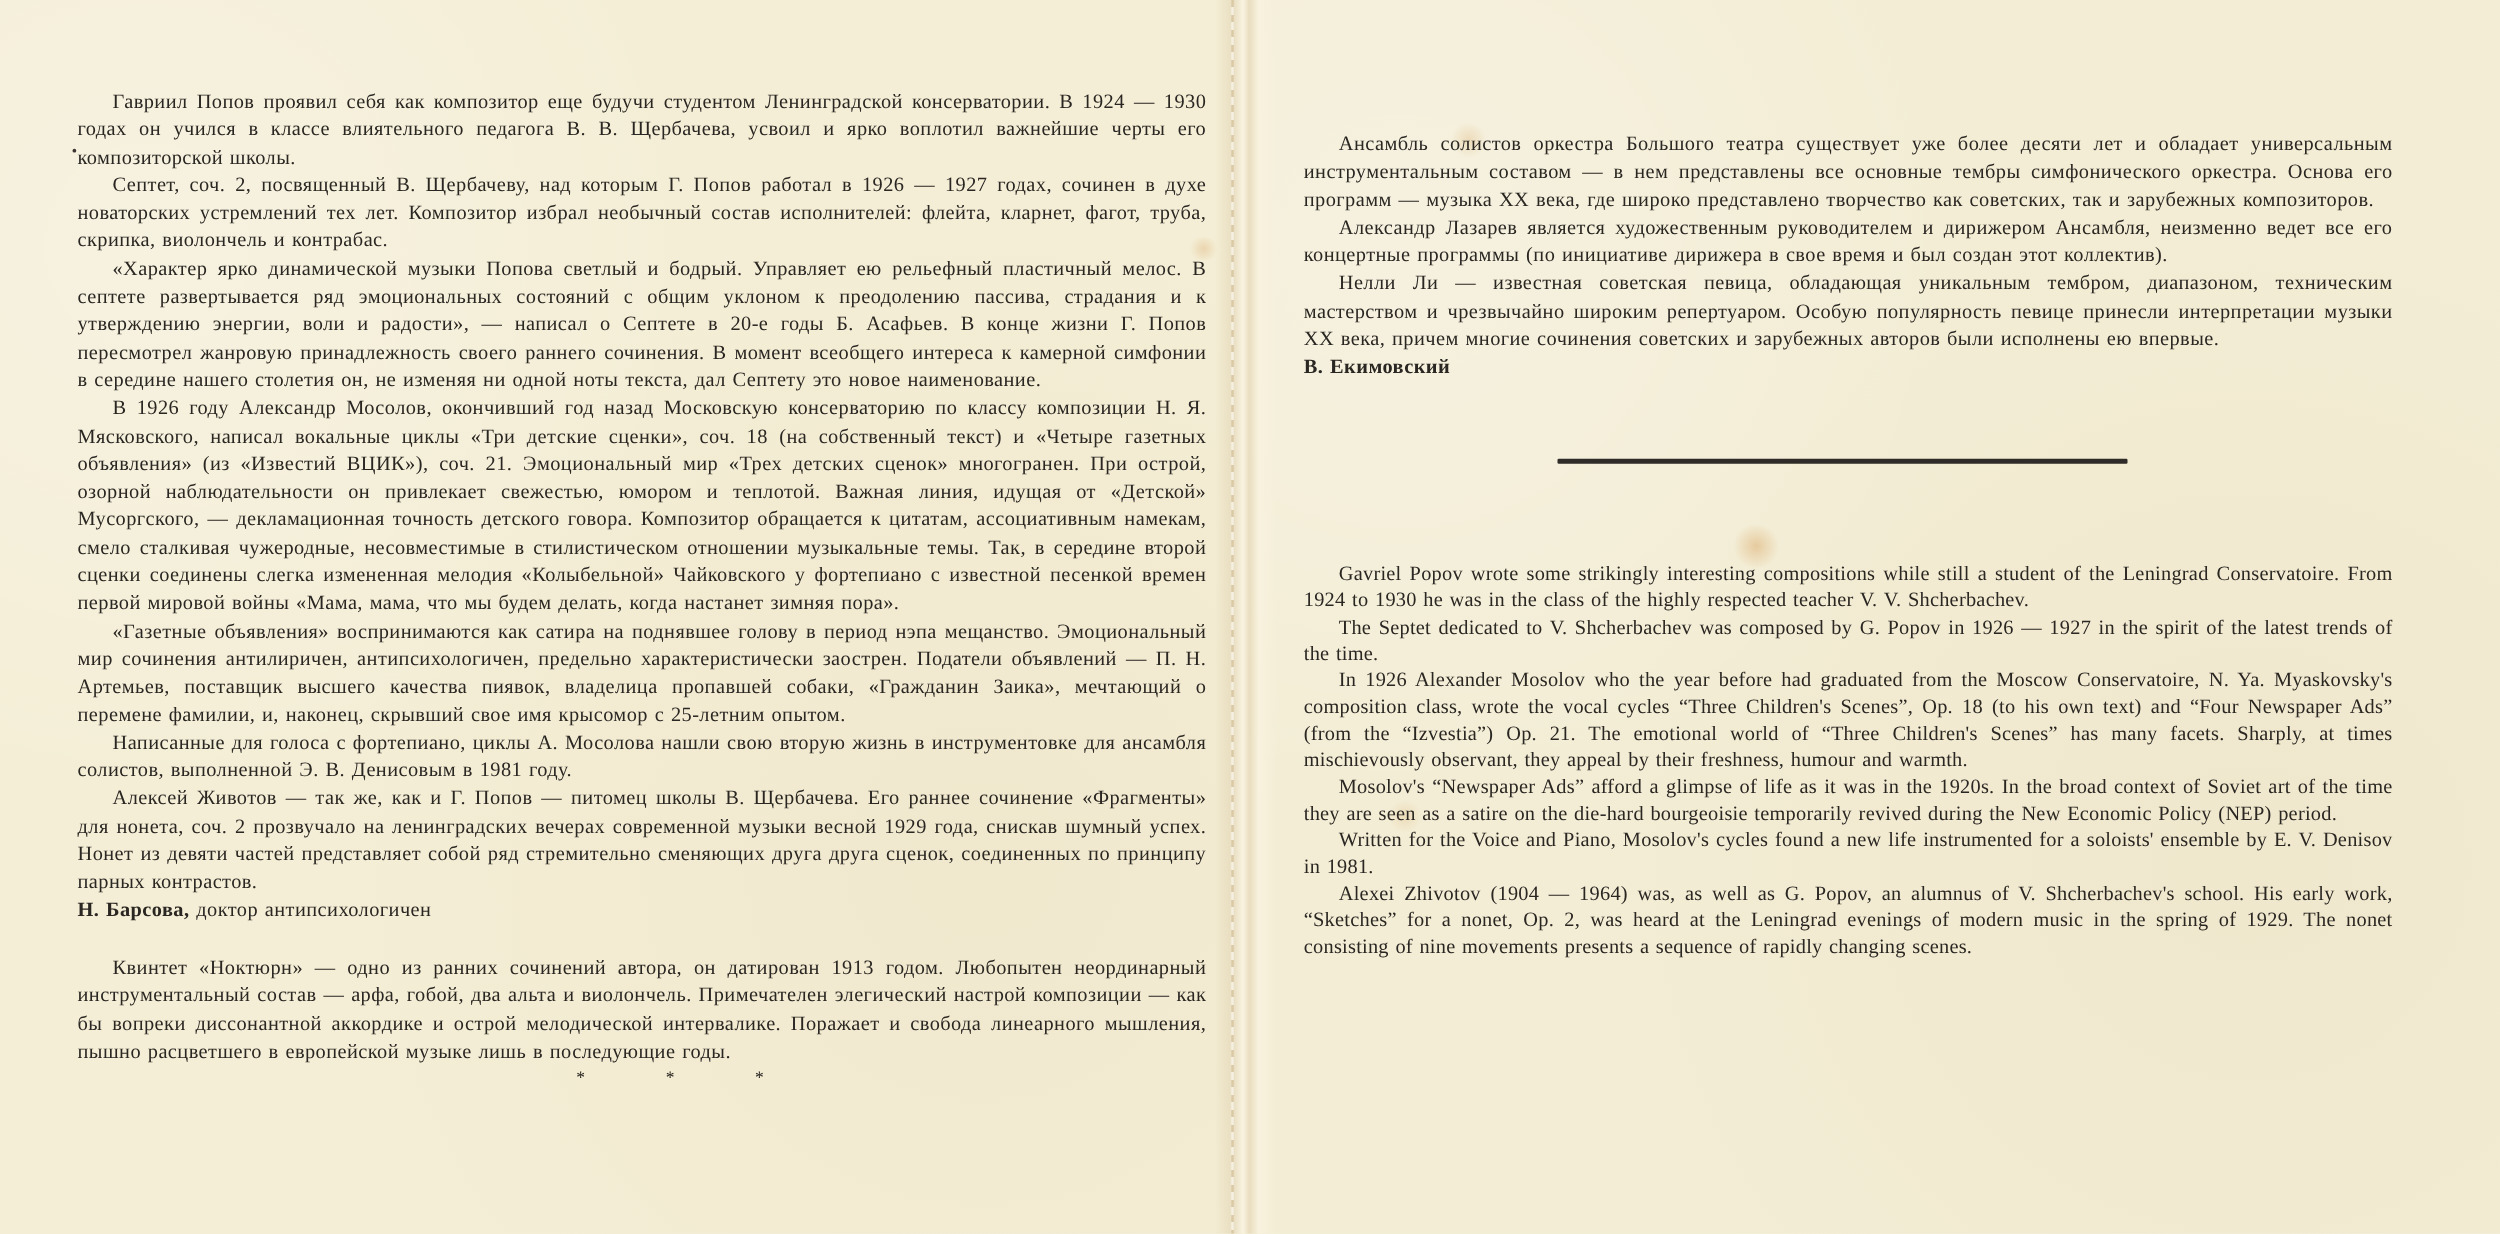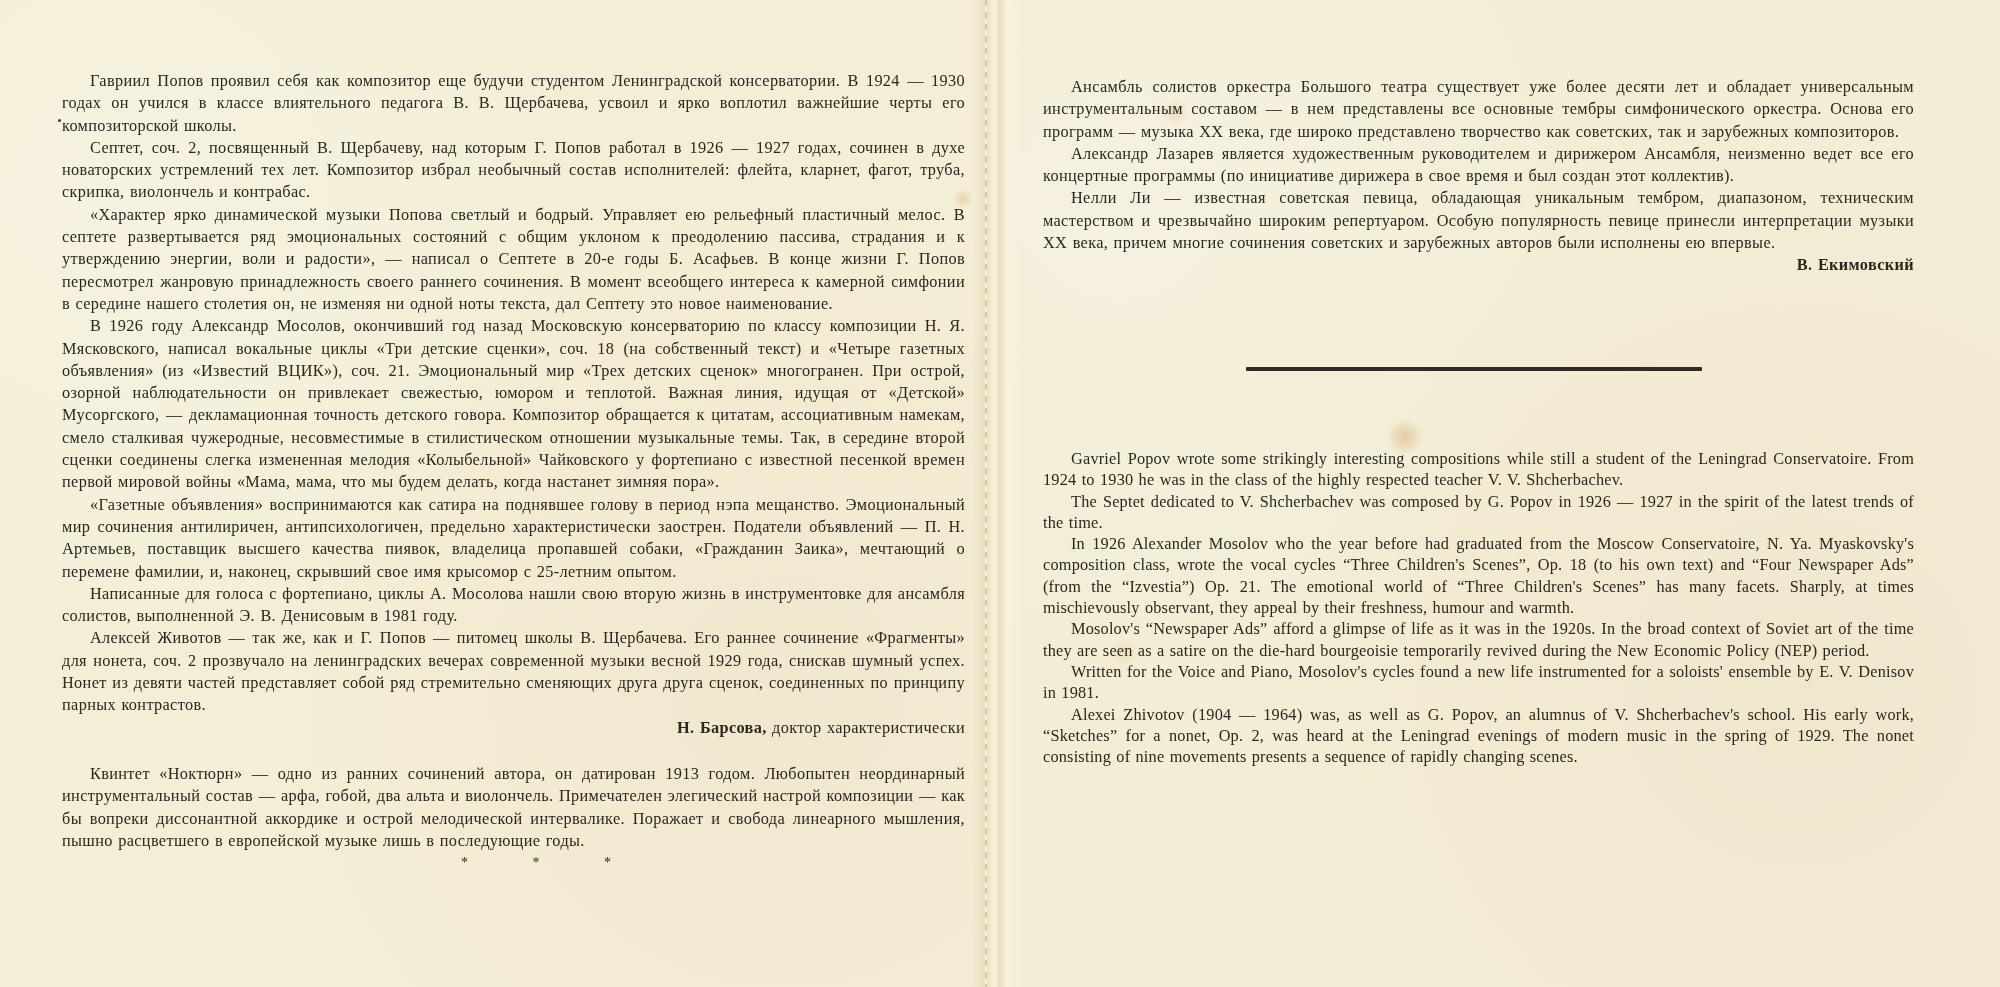--- a/index.html
+++ b/index.html
@@ -28,24 +28,24 @@
     position: absolute; left: 985px; top: 0; width: 2px; height: 987px;
     background: repeating-linear-gradient(180deg, rgba(190,160,110,0.35) 0 6px, rgba(255,255,255,0.5) 6px 12px);
   }
   .stain { position: absolute; border-radius: 50%; background: radial-gradient(circle, rgba(214,160,90,0.45), rgba(214,160,90,0) 70%); }
 
   .col {
     position: absolute; font-size: 16.3px; line-height: 22.3px;
     text-align: justify; letter-spacing: 0.35px; word-spacing: 1px;
   }
   .col-left { left: 62px; top: 70px; width: 903px; }
-  .col-right { left: 1043px; top: 76px; width: 871px; }
+  .col-right { left: 1043px; top: 104px; width: 871px; }
   .col-right-en { left: 1043px; top: 448px; width: 871px; letter-spacing: 0.2px; line-height: 21.3px; }
   .col p { margin: 0; text-indent: 28px; }
-  .sig { text-align: right; margin: 0; text-indent: 0 !important; }
+  .sig { text-align: left; margin: 0; text-indent: 0 !important; }
   .sig b { font-weight: bold; }
   .gap { height: 24px; }
   .stars { text-align: left; margin: 0; padding-left: 399px; text-indent: 0 !important; letter-spacing: 30px; font-size: 14px; }
   .divider {
     position: absolute; left: 1246px; top: 367px; width: 456px; height: 4px;
     background: #2e2b28; border-radius: 1px;
   }
   .margin-dot { position: absolute; left: 58px; top: 119px; width: 3px; height: 3px; background: #3a3530; border-radius: 50%; }
 </style>
 </head>
@@ -64,21 +64,21 @@
 <div class="margin-dot"></div>
 
 <div class="col col-left">
   <p>Гавриил Попов проявил себя как композитор еще будучи студентом Ленинградской консерватории. В 1924 — 1930 годах он учился в классе влиятельного педагога В. В. Щербачева, усвоил и ярко воплотил важнейшие черты его композиторской школы.</p>
   <p>Септет, соч. 2, посвященный В. Щербачеву, над которым Г. Попов работал в 1926 — 1927 годах, сочинен в духе новаторских устремлений тех лет. Композитор избрал необычный состав исполнителей: флейта, кларнет, фагот, труба, скрипка, виолончель и контрабас.</p>
   <p>«Характер ярко динамической музыки Попова светлый и бодрый. Управляет ею рельефный пластичный мелос. В септете развертывается ряд эмоциональных состояний с общим уклоном к преодолению пассива, страдания и к утверждению энергии, воли и радости», — написал о Септете в 20-е годы Б. Асафьев. В конце жизни Г. Попов пересмотрел жанровую принадлежность своего раннего сочинения. В момент всеобщего интереса к камерной симфонии в середине нашего столетия он, не изменяя ни одной ноты текста, дал Септету это новое наименование.</p>
   <p>В 1926 году Александр Мосолов, окончивший год назад Московскую консерваторию по классу композиции Н. Я. Мясковского, написал вокальные циклы «Три детские сценки», соч. 18 (на собственный текст) и «Четыре газетных объявления» (из «Известий ВЦИК»), соч. 21. Эмоциональный мир «Трех детских сценок» многогранен. При острой, озорной наблюдательности он привлекает свежестью, юмором и теплотой. Важная линия, идущая от «Детской» Мусоргского, — декламационная точность детского говора. Композитор обращается к цитатам, ассоциативным намекам, смело сталкивая чужеродные, несовместимые в стилистическом отношении музыкальные темы. Так, в середине второй сценки соединены слегка измененная мелодия «Колыбельной» Чайковского у фортепиано с известной песенкой времен первой мировой войны «Мама, мама, что мы будем делать, когда настанет зимняя пора».</p>
   <p>«Газетные объявления» воспринимаются как сатира на поднявшее голову в период нэпа мещанство. Эмоциональный мир сочинения антилиричен, антипсихологичен, предельно характеристически заострен. Податели объявлений — П. Н. Артемьев, поставщик высшего качества пиявок, владелица пропавшей собаки, «Гражданин Заика», мечтающий о перемене фамилии, и, наконец, скрывший свое имя крысомор с 25-летним опытом.</p>
   <p>Написанные для голоса с фортепиано, циклы А. Мосолова нашли свою вторую жизнь в инструментовке для ансамбля солистов, выполненной Э. В. Денисовым в 1981 году.</p>
   <p>Алексей Животов — так же, как и Г. Попов — питомец школы В. Щербачева. Его раннее сочинение «Фрагменты» для нонета, соч. 2 прозвучало на ленинградских вечерах современной музыки весной 1929 года, снискав шумный успех. Нонет из девяти частей представляет собой ряд стремительно сменяющих друга друга сценок, соединенных по принципу парных контрастов.</p>
-  <p class="sig"><b>Н. Барсова,</b><span> доктор характеристически</span></p>
+  <p class="sig"><b>Н. Барсова,</b><span> доктор антипсихологичен</span></p>
   <div class="gap"></div>
   <p>Квинтет «Ноктюрн» — одно из ранних сочинений автора, он датирован 1913 годом. Любопытен неординарный инструментальный состав — арфа, гобой, два альта и виолончель. Примечателен элегический настрой композиции — как бы вопреки диссонантной аккордике и острой мелодической интервалике. Поражает и свобода линеарного мышления, пышно расцветшего в европейской музыке лишь в последующие годы.</p>
   <p class="stars">* * *</p>
 </div>
 
 <div class="col col-right">
   <p>Ансамбль солистов оркестра Большого театра существует уже более десяти лет и обладает универсальным инструментальным составом — в нем представлены все основные тембры симфонического оркестра. Основа его программ — музыка XX века, где широко представлено творчество как советских, так и зарубежных композиторов.</p>
   <p>Александр Лазарев является художественным руководителем и дирижером Ансамбля, неизменно ведет все его концертные программы (по инициативе дирижера в свое время и был создан этот коллектив).</p>
   <p>Нелли Ли — известная советская певица, обладающая уникальным тембром, диапазоном, техническим мастерством и чрезвычайно широким репертуаром. Особую популярность певице принесли интерпретации музыки XX века, причем многие сочинения советских и зарубежных авторов были исполнены ею впервые.</p>
   <p class="sig"><b>В. Екимовский</b></p>

